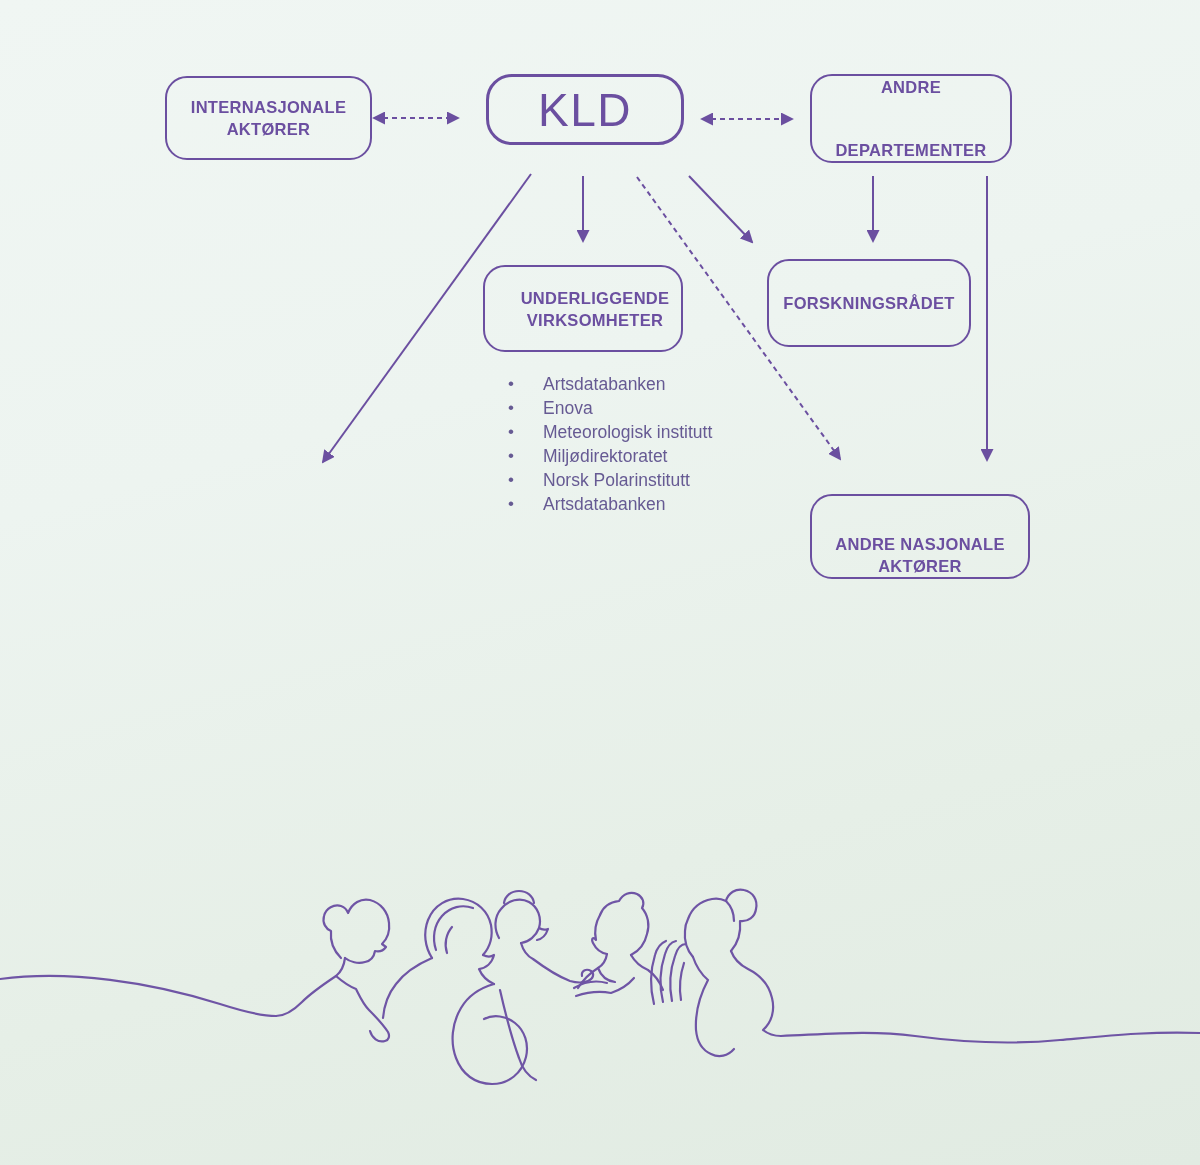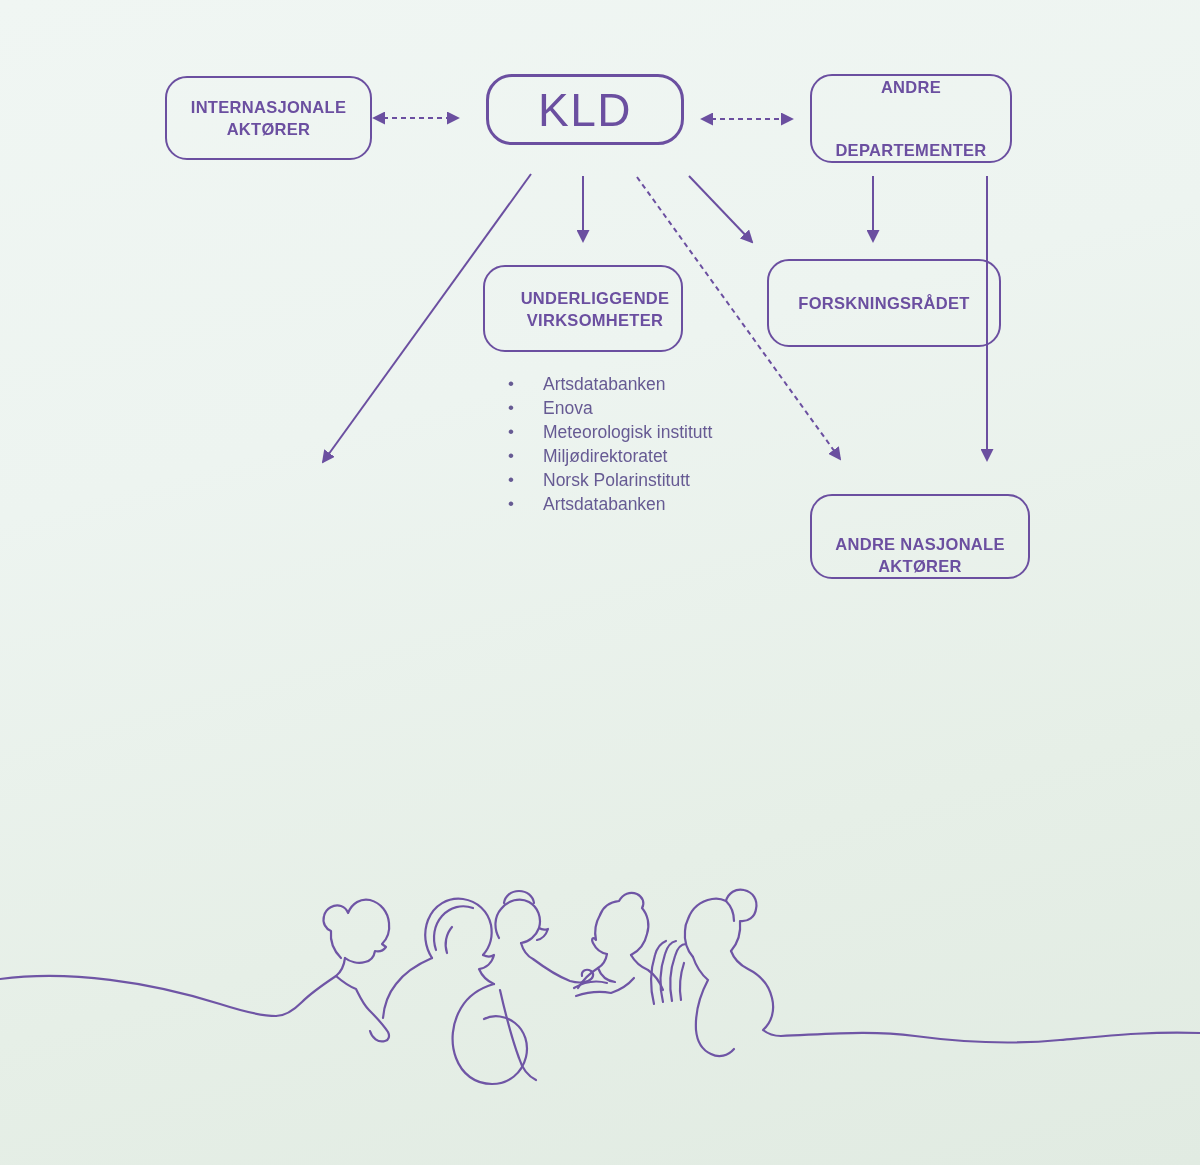--- a/index.html
+++ b/index.html
@@ -63,21 +63,21 @@
     left: 3px;
     top: 0;
     font-size: 17px;
     color: #665A93;
   }
   
   .pos-internasjonale { left: 157px; top: 76px;  width: 207px; height: 84px; margin-left: 8px; }
   .pos-kld            { left: 486px; top: 74px;  width: 198px; height: 71px; }
   .pos-andredep       { left: 810px; top: 74px;  width: 202px; height: 89px; justify-content: space-between; }
   .pos-underliggende  { left: 483px; top: 265px; width: 200px; height: 87px; padding-left: 24px; }
-  .pos-forskning      { left: 767px; top: 259px; width: 234px; height: 88px; }
+  .pos-forskning      { left: 767px; top: 259px; width: 204px; height: 88px; }
   .pos-miljo          { left: 219px; top: 492px; width: 200px; height: 87px; }
   .pos-andrenasj      { left: 810px; top: 494px; width: 220px; height: 85px; justify-content: flex-end; }
   .pos-list-underliggende { left: 497px; top: 364px; width: 212px; }
   .pos-list-andrenasj     { left: 822px; top: 597px; width: 212px; }
 </style>
 </head>
 <body>
 
 <div class="canvas">
 

